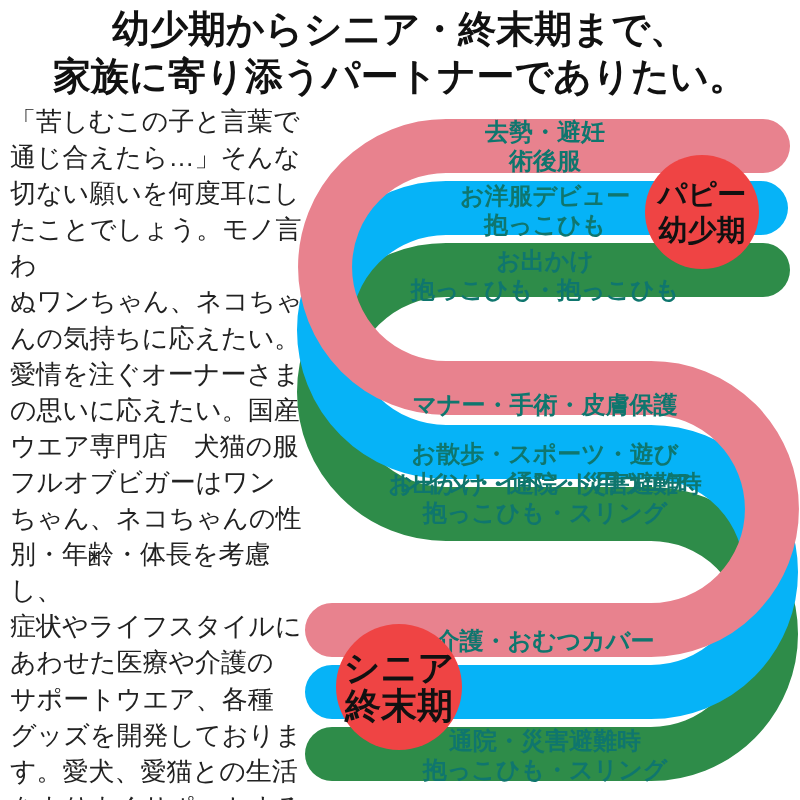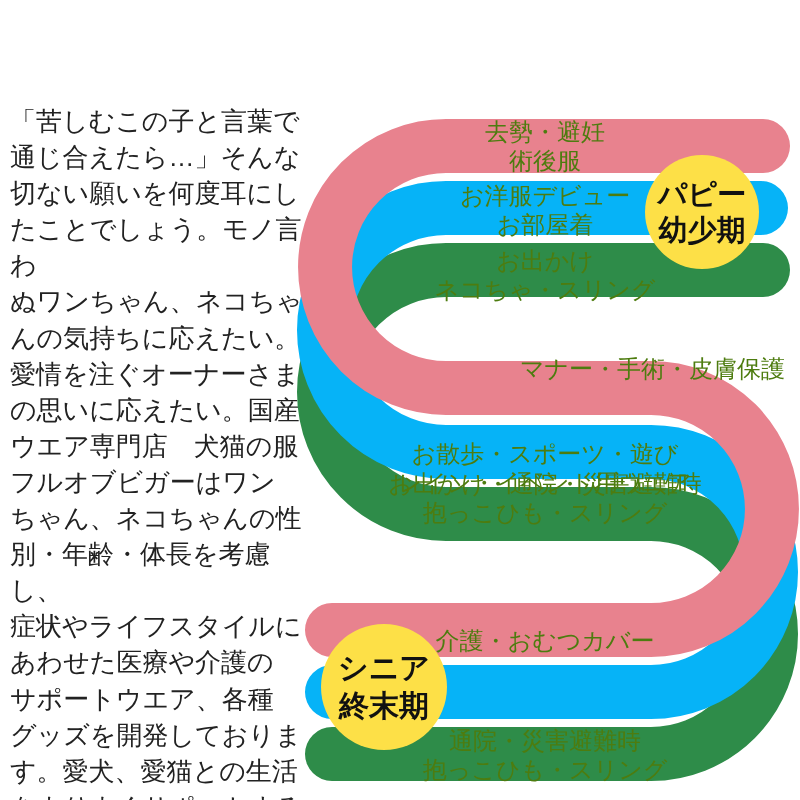--- a/index.html
+++ b/index.html
@@ -11,45 +11,49 @@
     position:absolute; top:6px; left:0; width:800px; text-align:center;
     font-size:38px; line-height:47px; font-weight:900; color:#111;
   }
   .intro {
     position:absolute; top:103px; left:10px; width:294px;
     font-size:26px; line-height:36.1px; color:#222; white-space:pre-line;
   }
   svg.ribbons { position:absolute; left:0; top:0; }
   .rlabel {
     position:absolute; left:305px; width:480px; text-align:center;
-    color:#4d7c0f; font-weight:normal; font-size:24px; line-height:29px;
+    color:#0f766e; font-weight:bold; font-size:24px; line-height:29px;
     white-space:pre-line;
   }
   #lbl-top-pink  { top:117px; }
   #lbl-top-blue  { top:181px; }
   #lbl-top-green { top:246px; }
-  #lbl-mid-pink  { top:354px;text-align:right; }
+  #lbl-mid-pink  { top:390px; }
   #lbl-mid-blue  { top:424px;margin-top:15px; }
   #lbl-mid-green { top:469px; }
   #lbl-bot-pink  { top:616px;margin-top:10px; }
   #lbl-bot-blue  { top:677px; }
   #lbl-bot-green { top:726px;text-align:center; }
   .stage {
-    position:absolute; background:#fde047; border-radius:50%;
+    position:absolute; background:#ef4444; border-radius:50%;
     display:flex; align-items:center; justify-content:center;
     text-align:center; font-weight:900; color:#111; white-space:pre-line;
   }
   #stage-puppy  { left:645px; top:155px; width:114px; height:114px; font-size:29px; line-height:36px; }
-  #stage-senior { left:321px; top:624px; width:126px; height:126px; font-size:30px; line-height:38px; }
+  #stage-senior { left:336px; top:624px; width:126px; height:126px; font-size:36px; line-height:38px; }
 </style>
 </head>
 <body>
 
 <div class="page">
 
+  <div class="title">
+    <div>幼少期からシニア・終末期まで、</div>
+    <div>家族に寄り添うパートナーでありたい。</div>
+  </div>
 
   <div class="intro">「苦しむこの子と言葉で
 通じ合えたら…」そんな
 切ない願いを何度耳にし
 たことでしょう。モノ言わ
 ぬワンちゃん、ネコちゃ
 んの気持ちに応えたい。
 愛情を注ぐオーナーさま
 の思いに応えたい。国産
 ウエア専門店　犬猫の服
@@ -66,23 +70,23 @@
 
   <svg class="ribbons" width="800" height="800" viewBox="0 0 800 800">
     <path d="M763 270 H446 A122 122 0 0 0 446 514 H651 A120 120 0 0 1 651 754 H332" fill="none" stroke-width="54" stroke-linecap="round" stroke="#2e8c49"></path>
     <path d="M761 208 H446 A122 122 0 0 0 446 452 H651 A120 120 0 0 1 651 692 H332" fill="none" stroke-width="54" stroke-linecap="round" stroke="#06b3f7"></path>
     <path d="M763 146 H446 A121 121 0 0 0 446 388 H651 A121 121 0 0 1 651 630 H332" fill="none" stroke-width="54" stroke-linecap="round" stroke="#e8828e"></path>
   </svg>
 
   <div class="rlabel" id="lbl-top-pink">去勢・避妊
 術後服</div>
   <div class="rlabel" id="lbl-top-blue">お洋服デビュー
-お部屋着</div>
+抱っこひも</div>
   <div class="rlabel" id="lbl-top-green">お出かけ
-ネコちゃ・スリング</div>
+抱っこひも・抱っこひも</div>
   <div class="rlabel" id="lbl-mid-pink">マナー・手術・皮膚保護</div>
   <div class="rlabel" id="lbl-mid-blue">お散歩・スポーツ・遊び
 レイン・イベント用ウエア</div>
   <div class="rlabel" id="lbl-mid-green">お出かけ・通院・災害避難時
 抱っこひも・スリング</div>
   <div class="rlabel" id="lbl-bot-pink">介護・おむつカバー</div>
   <div class="rlabel" id="lbl-bot-green">通院・災害避難時
 抱っこひも・スリング</div>
 
   <div class="stage" id="stage-puppy">

